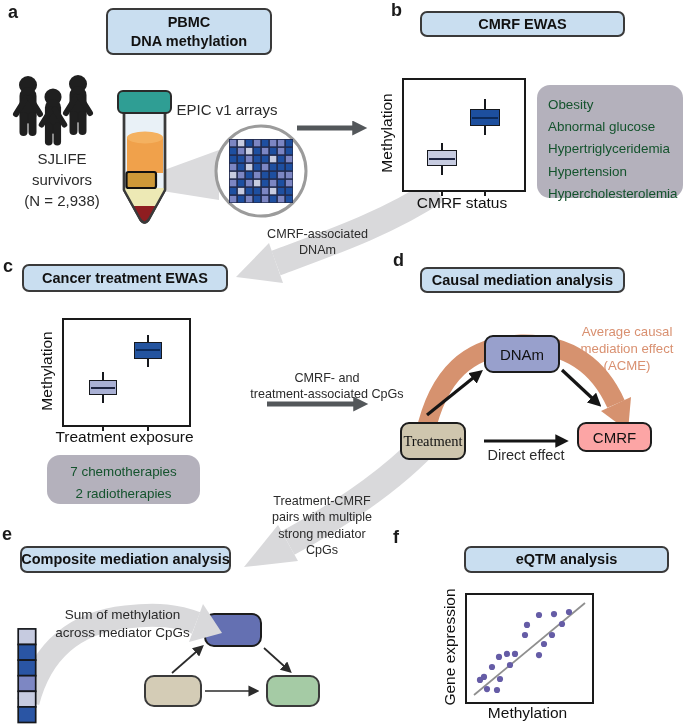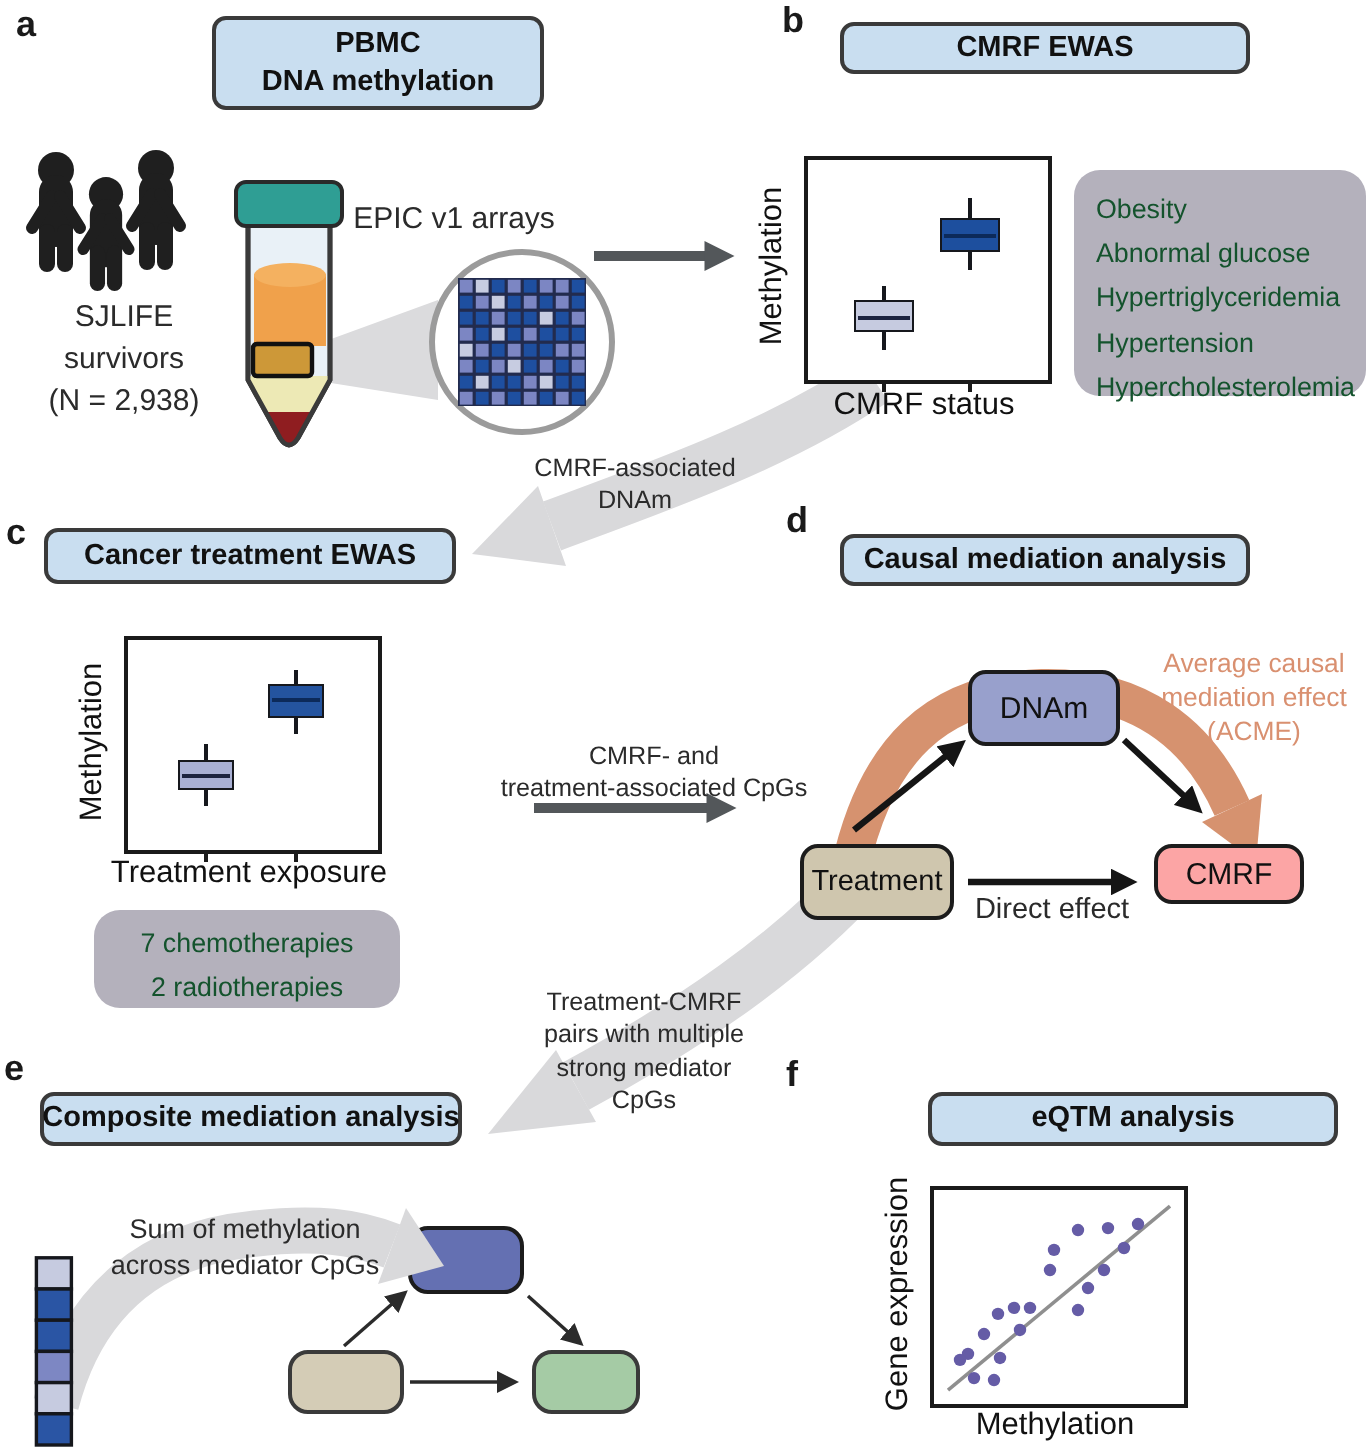--- a/index.html
+++ b/index.html
@@ -273,21 +273,21 @@
   <div class="abs note small-note" style="left:255px;top:227px;width:125px;">CMRF-associated
 DNAm</div>
   <div class="abs note small-note" style="left:248px;top:355px;width:158px;margin-top:16px;">CMRF- and
 treatment-associated CpGs</div>
   <div class="abs note small-note" style="left:252px;top:493px;width:140px;line-height:16.4px;">Treatment-CMRF
 pairs with multiple
 strong mediator
 CpGs</div>
 
   <div class="abs node" style="left:484px;top:335px;width:76px;height:38px;background:#98a0cc;">DNAm</div>
-  <div class="abs node" style="left:400px;top:422px;width:77px;height:38px;background:#cfc6ae;font-size:14.5px;">Treatment</div>
+  <div class="abs node" style="left:400px;top:422px;width:66px;height:38px;background:#cfc6ae;font-size:14.5px;font-family:Liberation Serif, serif;">Treatment</div>
   <div class="abs node" style="left:577px;top:422px;width:75px;height:30px;background:#fca5a5;">CMRF</div>
   <div class="abs note" style="left:476px;top:447px;width:100px;font-size:14.5px;">Direct effect</div>
   <div class="abs note" style="left:50px;top:606px;width:145px;font-size:13.5px;line-height:17.5px;">Sum of methylation
 across mediator CpGs</div>
 
   <div class="abs acme-text" style="left:570px;top:323px;width:114px;">Average causal
 mediation effect
 (ACME)</div>
 
   <div class="abs ylab-wrap" style="left:439px;top:593px;width:22px;height:107px;">

